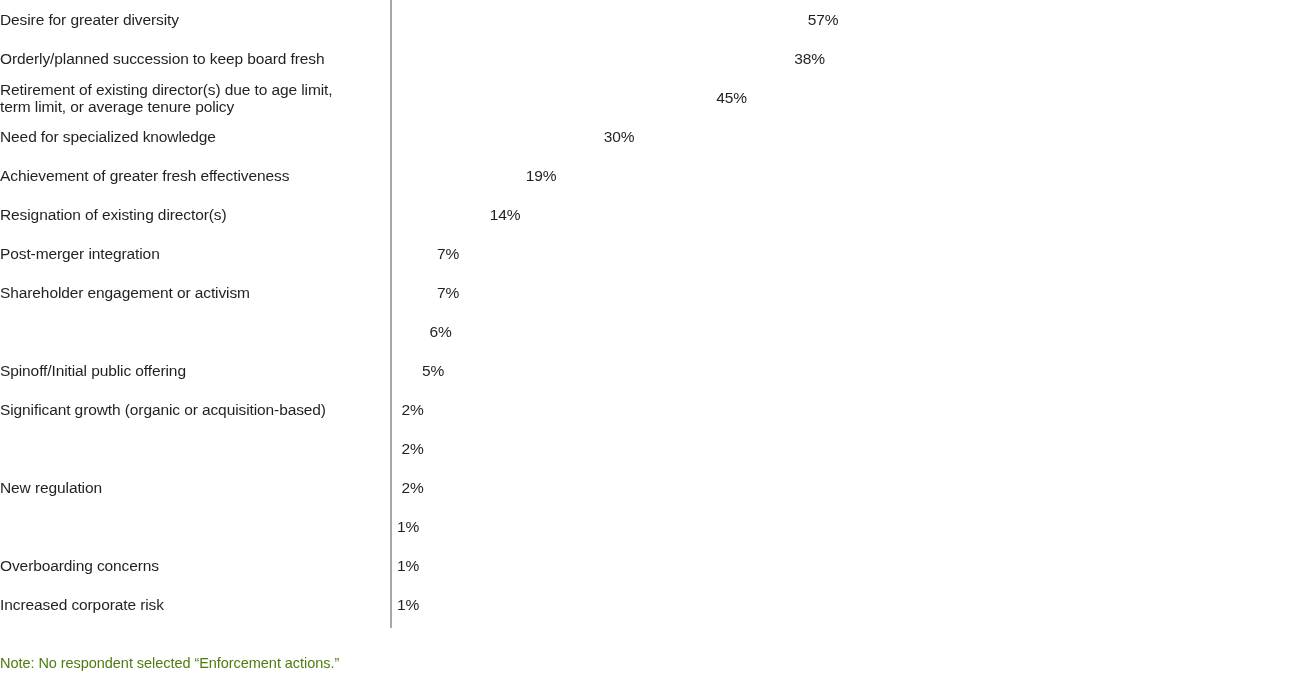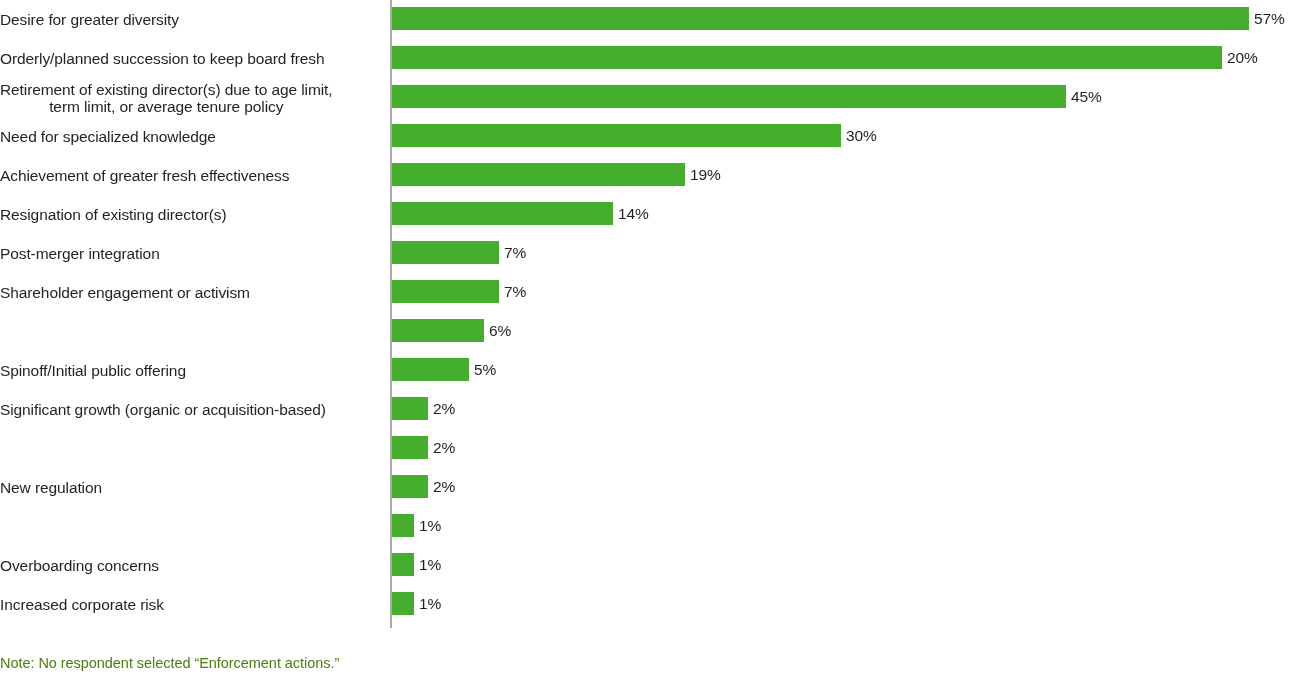--- a/index.html
+++ b/index.html
@@ -15,21 +15,20 @@
     color: #231f20;
     overflow: hidden;
     position: relative;
   }
 
   .chart-root {
     position: relative;
     width: 1290px;
     height: 678px;
     box-sizing: border-box;
-    text-align: center;
   }
 
   
   .plot {
     position: absolute;
     left: 0;
     top: 0;
     width: 1290px;
     height: 628px;
   }
@@ -75,20 +74,21 @@
     white-space: pre-line;
   }
 
   .bar-wrap {
     position: absolute;
     left: 392px;
     top: 8px;
     height: 21px;
     display: flex;
     align-items: center;
+    flex-direction: column;
   }
 
   .bar {
     height: 23px;
     background: #46ae2d;
   }
 
   .bar-value {
     font-size: 15.5px;
     line-height: 23px;
@@ -120,21 +120,21 @@
           <div class="cat-label">Desire for greater diversity</div>
           <div class="bar-wrap">
             <div class="bar" style="width: 857px; background: rgb(70, 174, 45);"></div>
             <div class="bar-value">57%</div>
           </div>
         </div>
         <div class="row">
           <div class="cat-label">Orderly/planned succession to keep board fresh</div>
           <div class="bar-wrap">
             <div class="bar" style="width: 830px; background: rgb(70, 174, 45);"></div>
-            <div class="bar-value">20%</div>
+            <div class="bar-value">38%</div>
           </div>
         </div>
         <div class="row">
           <div class="cat-label">Retirement of existing director(s) due to age limit,
 term limit, or average tenure policy</div>
           <div class="bar-wrap">
             <div class="bar" style="width: 674px; background: rgb(70, 174, 45);"></div>
             <div class="bar-value">45%</div>
           </div>
         </div>

